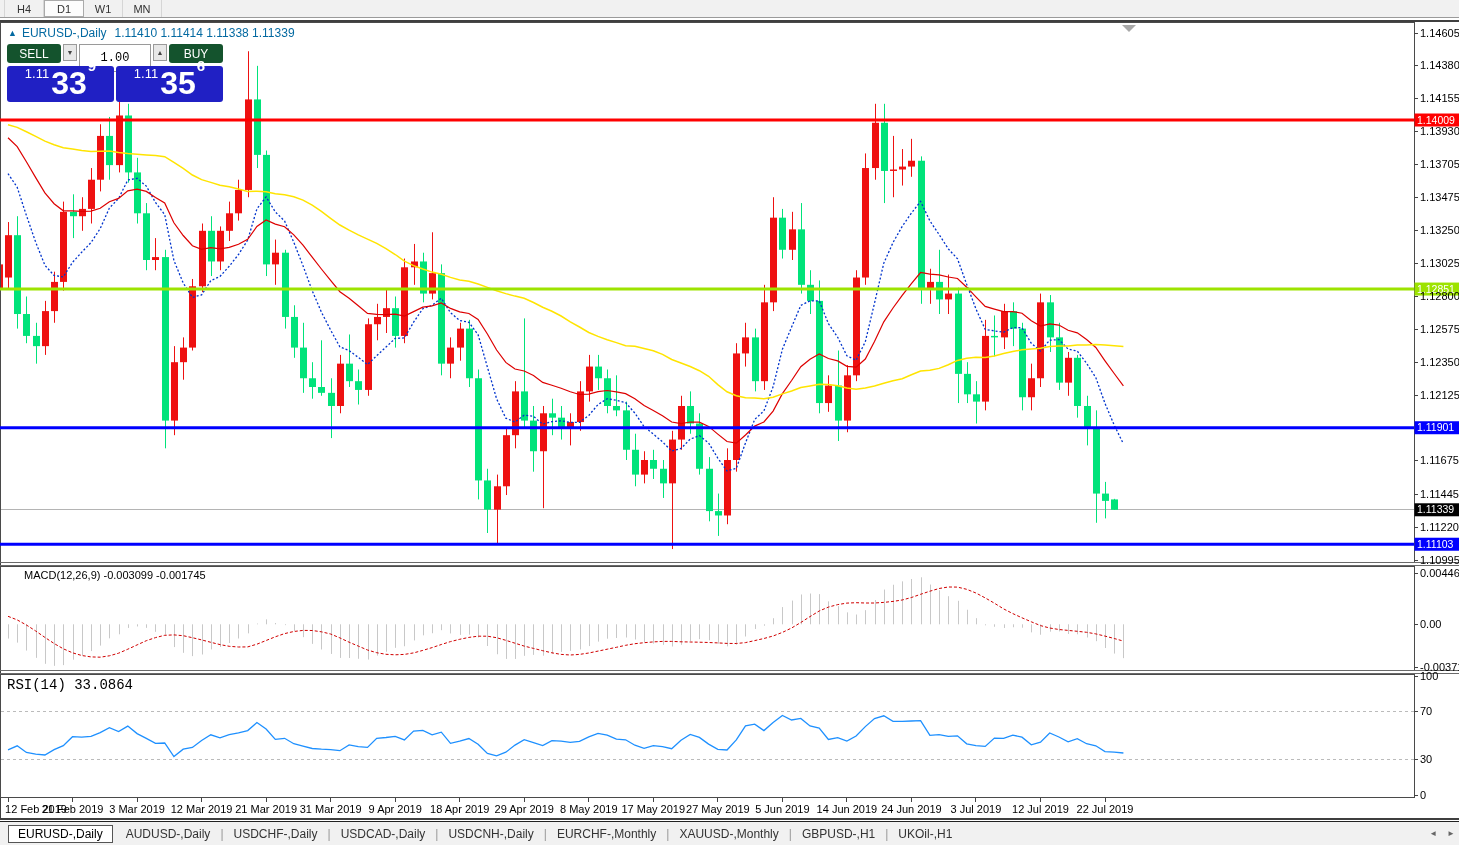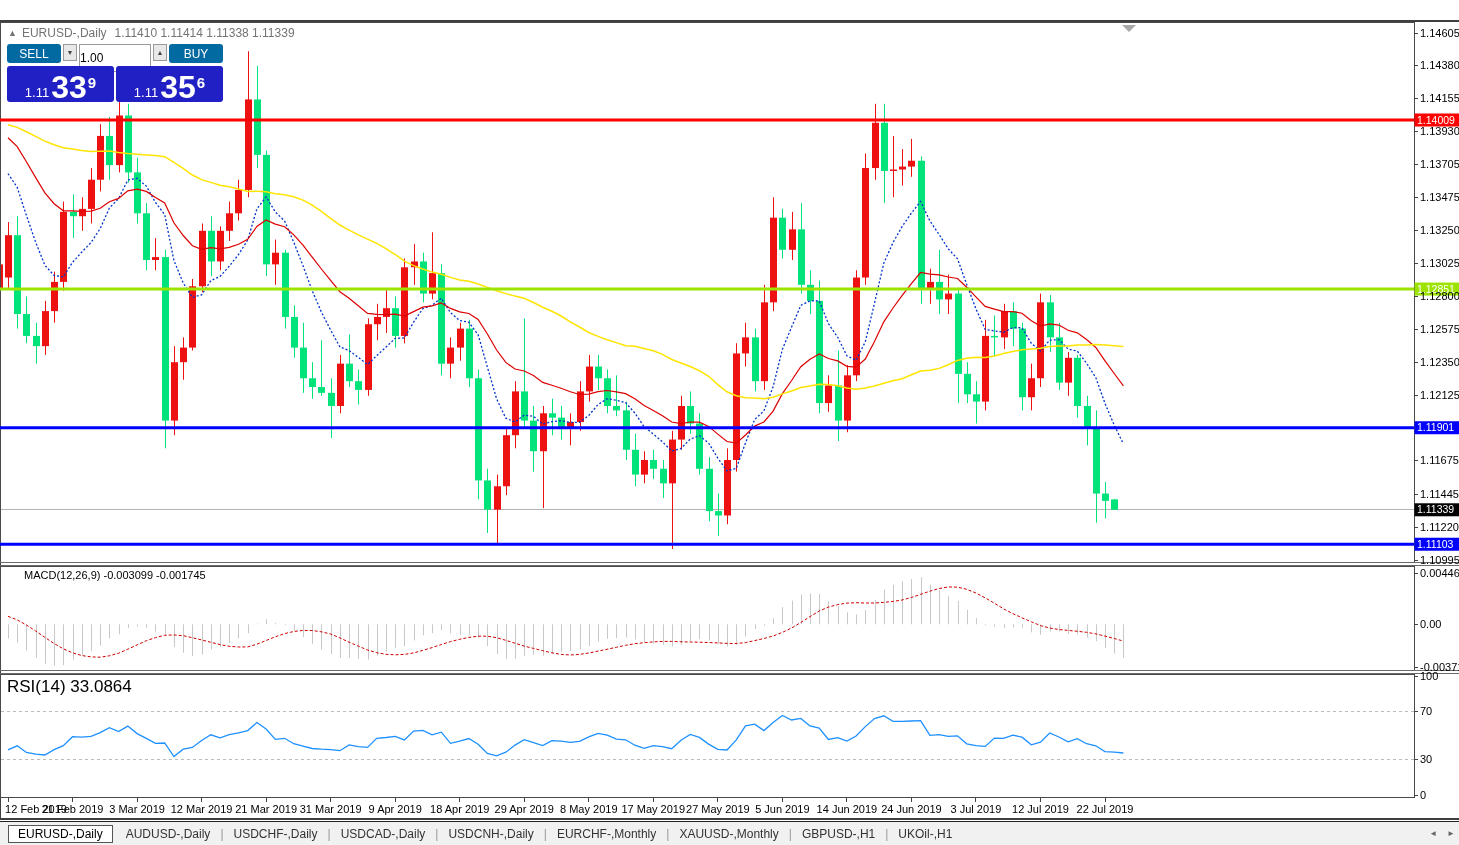--- a/index.html
+++ b/index.html
@@ -6,50 +6,56 @@
   #root{position:relative;width:1459px;height:845px;overflow:hidden;background:#fff;}
   
   #tf-toolbar{position:absolute;left:0;top:0;width:1459px;height:18px;background:#f1f1f1;border-bottom:1px solid #9a9a9a;display:flex;align-items:stretch;padding-left:4px;box-sizing:border-box;}
   .tf-btn{min-width:26px;padding:0 6px;font-size:11px;color:#333;display:flex;align-items:center;justify-content:center;border-right:1px solid #d6d6d6;cursor:default;}
   .tf-btn:first-child{border-left:1px solid #d6d6d6;}
   .tf-btn.active{background:#fcfcfc;border:1px solid #aaa;}
   
   #chart-window{position:absolute;left:0;top:20px;width:1459px;height:801px;background:#fff;}
   #chart-svg{position:absolute;left:0;top:0;}
   .overlay{position:absolute;z-index:3;}
-  #chart-title{left:8px;top:6px;font-size:12px;font-weight:500;color:#737373;white-space:nowrap;}
+  #chart-title{left:8px;top:6px;font-size:12px;font-weight:500;color:#0369a1;white-space:nowrap;}
   #chart-title .tri{font-size:9px;margin-right:5px;vertical-align:1px;}
   #chart-title .ohlc{margin-left:8px;}
   #macd-label{left:24px;top:549px;font-size:11px;color:#000;}
-  #rsi-label{left:7px;top:657px;font-size:17px;color:#000;}
+  #rsi-label{left:7px;top:657px;font-size:14px;color:#000;font-family:Liberation Mono, monospace;}
   
   #trade-panel{left:7px;top:24px;width:218px;z-index:4;}
   #tp-row1{display:flex;height:19px;gap:2px;}
-  .tp-btn{width:54px;height:19px;background:#0369a1;color:#fff;font-size:12px;border:none;border-radius:3px;display:flex;align-items:center;justify-content:center;cursor:pointer;font-family:"Liberation Sans",sans-serif;}
+  .tp-btn{width:54px;height:19px;background:#14532d;color:#fff;font-size:12px;border:none;border-radius:3px;display:flex;align-items:center;justify-content:center;cursor:pointer;font-family:"Liberation Sans",sans-serif;}
   .spin{width:14px;height:17px;background:#e8e8e8;border:1px solid #9a9a9a;box-sizing:border-box;font-size:7px;color:#444;display:flex;align-items:center;justify-content:center;cursor:pointer;}
-  #volume-input{width:72px;height:28px;border:1px solid #9a9a9a;box-sizing:border-box;font-size:12px;text-align:left;font-family:Liberation Sans, sans-serif;padding:0;}
+  #volume-input{width:72px;height:28px;border:1px solid #9a9a9a;box-sizing:border-box;font-size:12px;text-align:center;font-family:Liberation Mono, monospace;padding:0;}
   #tp-row2{display:flex;margin-top:3px;gap:2px;}
-  .price-box{width:107px;height:36px;background:#2020c4;border-radius:3px;color:#fff;display:flex;align-items:flex-end;justify-content:center;padding-top:2px;box-sizing:border-box;cursor:pointer;}
+  .price-box{width:107px;height:36px;background:#2020c4;border-radius:3px;color:#fff;display:flex;align-items:flex-start;justify-content:center;padding-top:2px;box-sizing:border-box;cursor:pointer;}
   .price-box .pfx{font-size:13px;margin-right:2px;position:relative;top:-2px;}
   .price-box .big{font-size:32px;font-weight:700;line-height:30px;}
   .price-box .sup{font-size:15px;font-weight:700;position:relative;top:-11px;margin-left:1px;}
   
   #tab-bar{position:absolute;left:0;top:821px;width:1459px;height:24px;background:#f1f1f1;border-top:1px solid #222;display:flex;align-items:center;padding-left:8px;box-sizing:border-box;font-size:12px;color:#333;}
   .tab{padding:1px 9px;white-space:nowrap;cursor:pointer;}
   .tab.active{background:#fff;border:1px solid #555;color:#000;margin-right:4px;}
   .tab-sep{color:#999;margin:0 1px;}
   #tab-scroll{position:absolute;right:4px;top:7px;display:flex;gap:10px;}
   #tab-scroll span{font-size:8px;color:#666;cursor:pointer;}
   text{font-family:"Liberation Sans",sans-serif;}
 </style>
 </head>
 <body>
 
 <div id="root">
 
+  <div id="tf-toolbar">
+      <div class="tf-btn">H4</div>
+      <div class="tf-btn active">D1</div>
+      <div class="tf-btn">W1</div>
+      <div class="tf-btn">MN</div>
+    </div>
 
   <div id="chart-window">
     <svg id="chart-svg" width="1459" height="801">
         <defs>
           <clipPath id="clip-price">
             <rect x="1" y="3" width="1412" height="538"></rect>
           </clipPath>
           <clipPath id="clip-macd">
             <rect x="1" y="547" width="1412" height="102"></rect>
           </clipPath>

